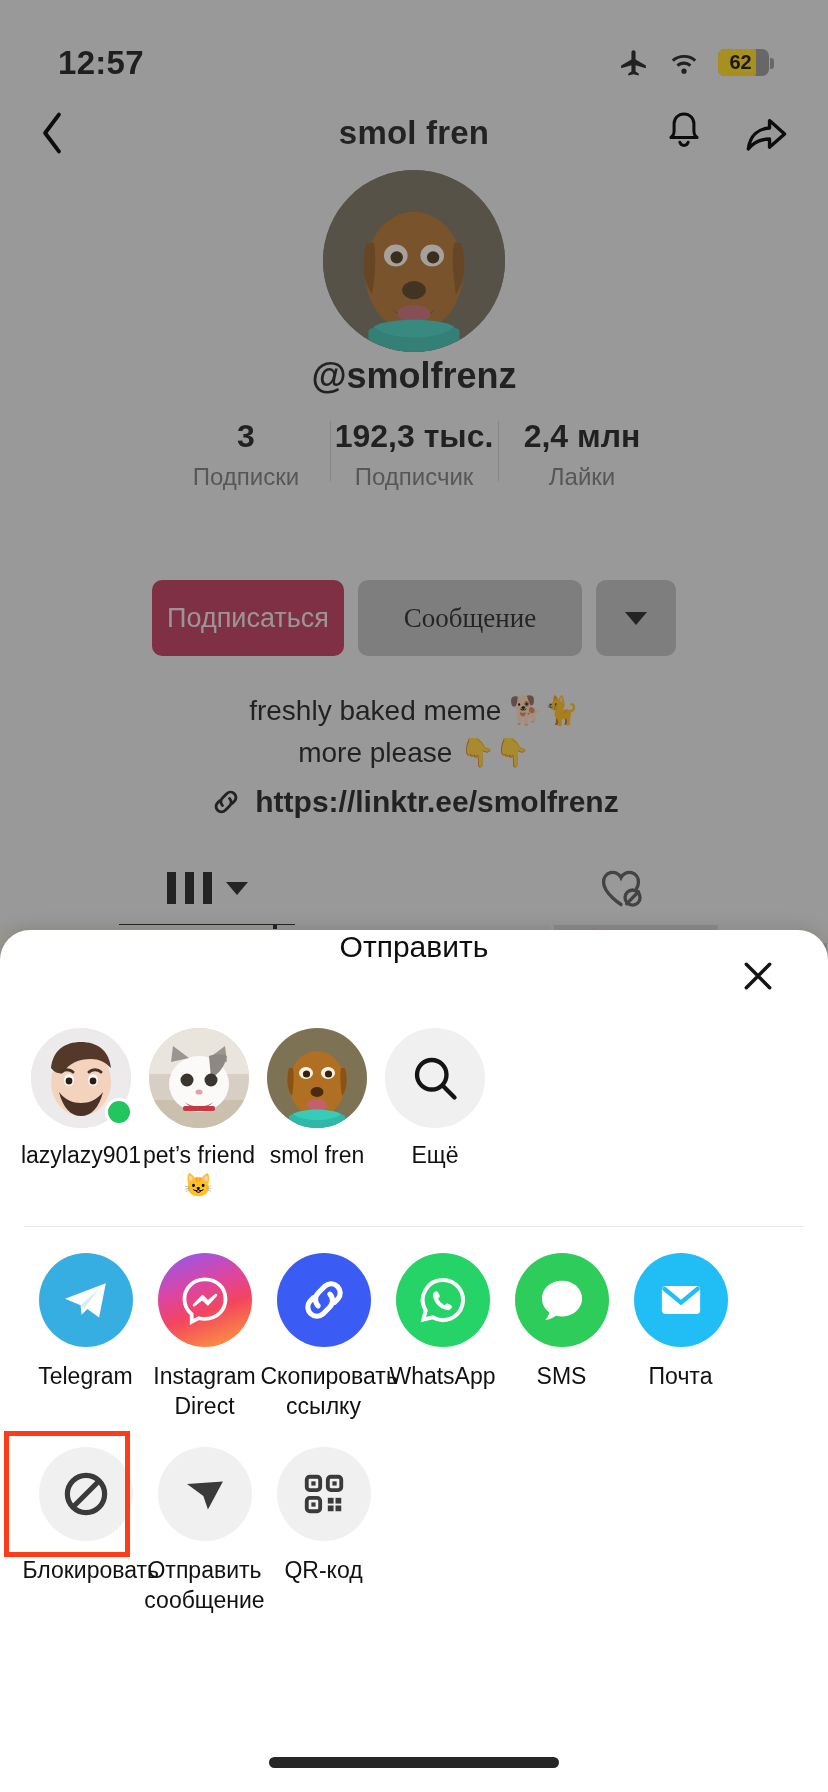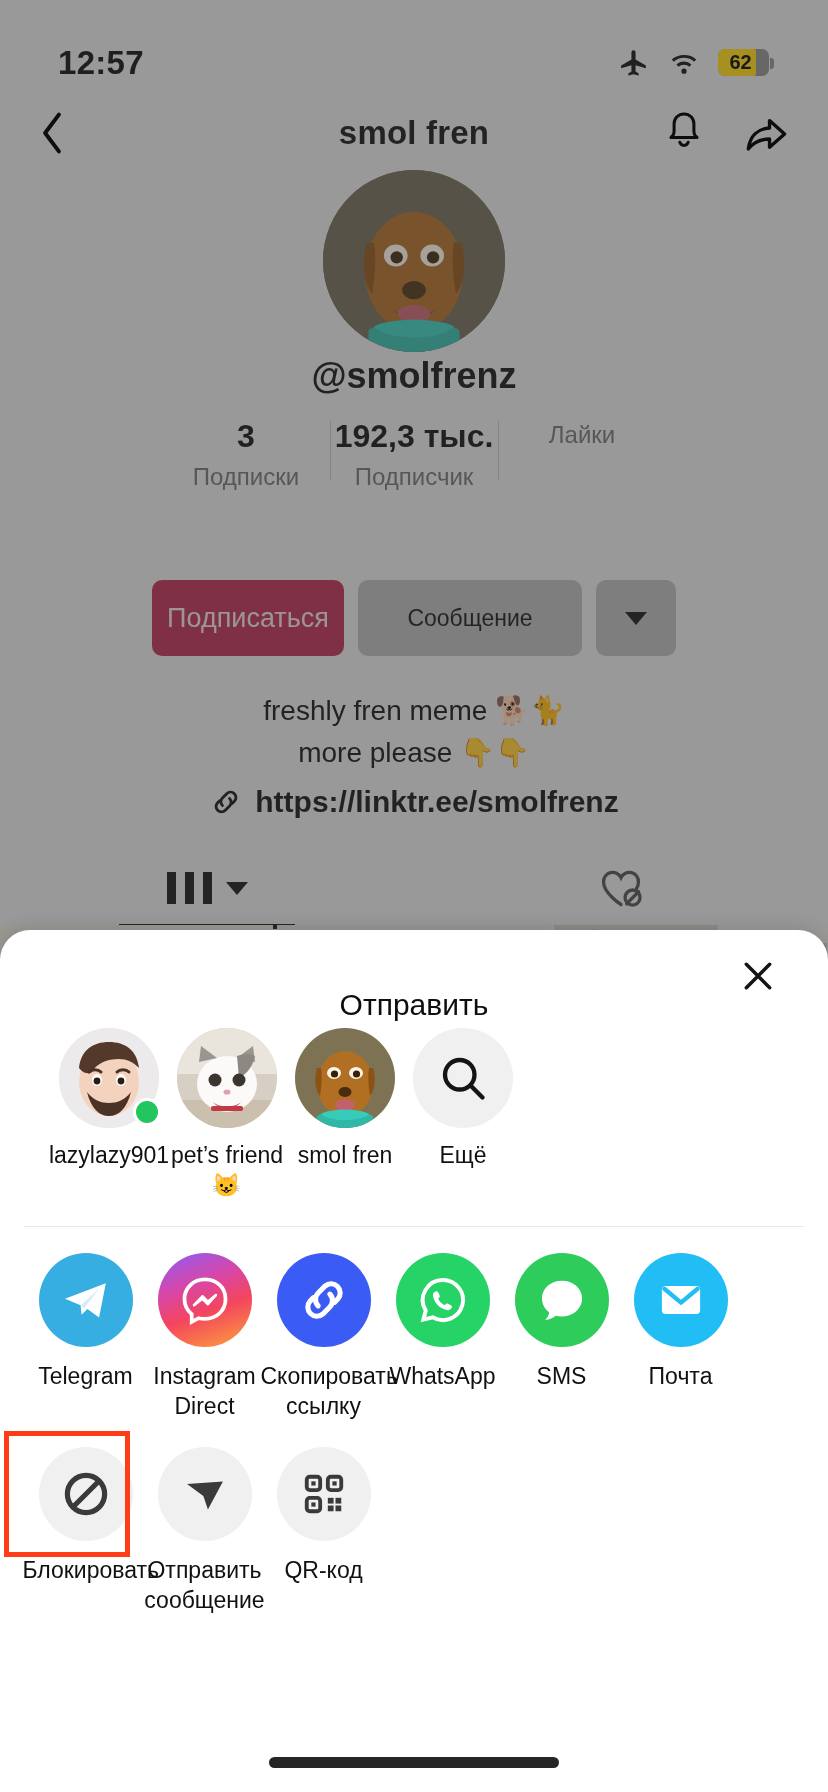--- a/index.html
+++ b/index.html
@@ -89,21 +89,21 @@
     display:flex; justify-content:center; align-items:center; gap:14px;
   }
   #follow-button{
     width:192px; height:76px; border-radius:10px; background:#B8274B;
     display:flex; align-items:center; justify-content:center;
     font-size:27px; color:#e9dfe2; border:none;
   }
   #message-button{
     width:224px; height:76px; border-radius:10px; background:#b4b4b4;
     display:flex; align-items:center; justify-content:center;
-    font-size:23px; color:#121212; border:none;
+    font-size:27px; color:#121212; border:none;font-family:Liberation Serif, serif;
   }
   #more-button{
     width:80px; height:76px; border-radius:10px; background:#b4b4b4;
     display:flex; align-items:center; justify-content:center; border:none;
   }
   .caret-down{
     width:0; height:0; border-left:11px solid transparent; border-right:11px solid transparent;
     border-top:13px solid #111;
   }
 
@@ -142,30 +142,30 @@
     pointer-events:none;
   }
 
   
   #share-sheet{
     position:absolute; left:0; bottom:0; width:828px; height:862px;
     background:#ffffff; border-radius:30px 30px 0 0;
     box-shadow:0 -4px 18px rgba(0,0,0,.10);
   }
   #sheet-header{
-    position:relative; height:92px; display:flex; align-items:flex-end; justify-content:center;
+    position:relative; height:92px; display:flex; align-items:flex-start; justify-content:center;
   }
   #sheet-title{ font-size:30px; color:#0e0e0e; }
   #sheet-close{
     position:absolute; right:46px; top:50%; transform:translateY(-50%);
     width:48px; height:48px; display:flex; align-items:center; justify-content:center;
   }
 
   #contacts-row{
-    display:flex; padding:6px 0 0 22px; height:196px;margin-left:28px;
+    display:flex; padding:6px 0 0 22px; height:196px;
   }
   .contact{ width:118px; display:flex; flex-direction:column; align-items:center; }
   .contact-av{
     width:100px; height:100px; border-radius:50%; position:relative; overflow:visible;
     background:#eeeeee;
   }
   .contact-av .inner{ position:absolute; inset:0; border-radius:50%; overflow:hidden; }
   .online-dot{
     position:absolute; right:-2px; bottom:2px; width:28px; height:28px;
     border-radius:50%; background:#22C55E; border:3px solid #fff; z-index:3;
@@ -271,34 +271,35 @@
   <div id="stats">
     <div class="stat">
       <div class="stat-value">3</div>
       <div class="stat-label">Подписки</div>
     </div>
     <div class="stat">
       <div class="stat-value">192,3 тыс.</div>
       <div class="stat-label">Подписчик</div>
     </div>
     <div class="stat">
+      <div class="stat-value">2,4 млн</div>
       <div class="stat-label">Лайки</div>
     </div>
   </div>
 
   <div id="action-row">
     <button id="follow-button">Подписаться</button>
     <button id="message-button">Сообщение</button>
     <button id="more-button">
       <span class="caret-down"></span>
     </button>
   </div>
 
   <div id="bio">
-    <div>freshly fren meme 🐕🐈</div>
+    <div>freshly baked meme 🐕🐈</div>
     <div>more please 👇👇</div>
   </div>
 
   <div id="bio-link">
     <svg width="34" height="34" viewBox="0 0 24 24">
         <path d="M9.5 14.5a3.8 3.8 0 0 1 0-5.4l3-3a3.8 3.8 0 1 1 5.4 5.4l-1.4 1.4" fill="none" stroke="#0d0d0d" stroke-width="2" stroke-linecap="round"></path>
         <path d="M14.5 9.5a3.8 3.8 0 0 1 0 5.4l-3 3a3.8 3.8 0 1 1-5.4-5.4l1.4-1.4" fill="none" stroke="#0d0d0d" stroke-width="2" stroke-linecap="round"></path>
       </svg>
     <span>https://linktr.ee/smolfrenz</span>
   </div>

